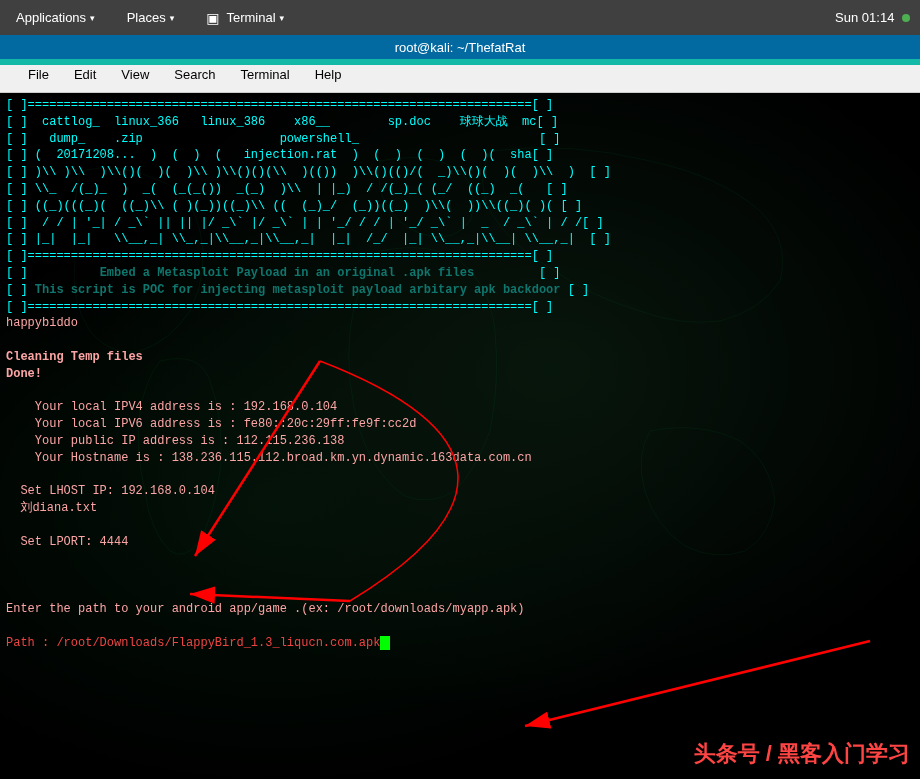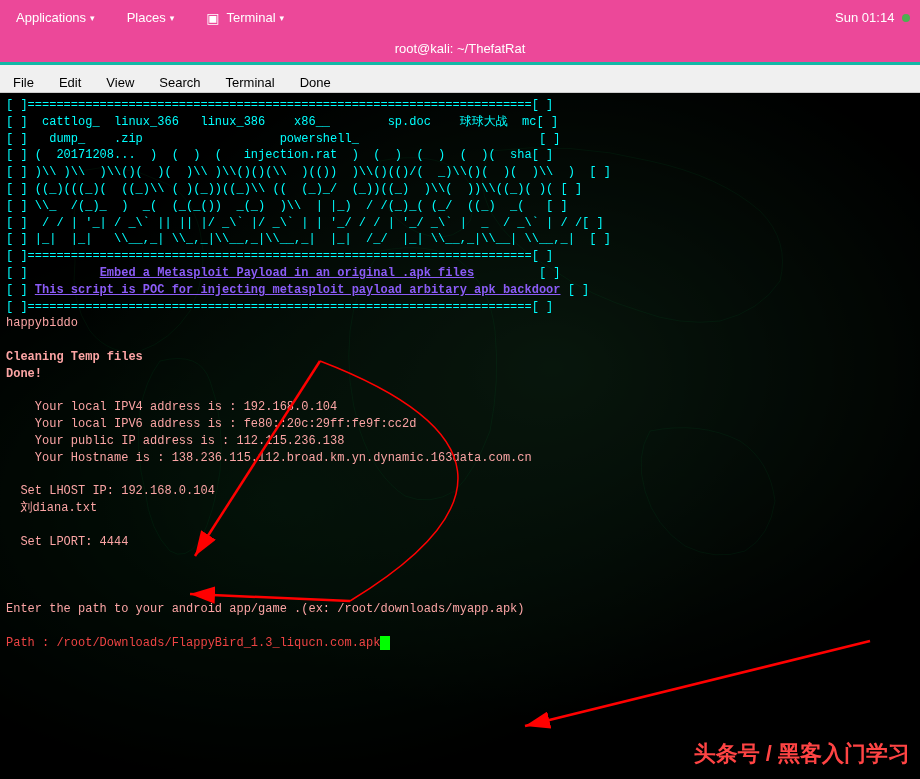--- a/index.html
+++ b/index.html
@@ -8,21 +8,21 @@
       height: 779px;
       overflow: hidden;
       font-family: 'Courier New', Courier, monospace;
       background: #000;
       position: relative;
     }
 
     
     #system-bar {
       height: 35px;
-      background: #ec4899;
+      background: #404040;
       display: flex;
       align-items: center;
       justify-content: space-between;
       padding: 0 10px;
       color: #fff;
       font-size: 13px;
       font-family: Arial, sans-serif;
     }
     #system-bar-left {
       display: flex;
@@ -56,38 +56,38 @@
       position: relative;
       margin: 0;
       height: 744px;
       display: flex;
       flex-direction: column;
     }
 
     
     #title-bar {
       height: 30px;
-      background: #ec4899;
+      background: #0369a1;
       display: flex;
       align-items: center;
       justify-content: center;
       color: #fff;
       font-size: 13px;
       font-family: Arial, sans-serif;
-      border-bottom: 3px solid #14b8a6;
+      border-bottom: 6px solid #14b8a6;
       text-align: center;
     }
 
     
     #menu-bar {
       height: 28px;
       background: #f0f0f0;
       display: flex;
-      align-items: flex-end;
-      padding: 0 8px;
+      align-items: flex-start;
+      padding: 0 23px;
       gap: 15px;
       font-family: Arial, sans-serif;
       font-size: 13px;
       border-bottom: 1px solid #ccc;
     }
     .menu-item {
       cursor: pointer;
       padding: 2px 5px;
       border-radius: 2px;
       color: #000;
@@ -127,21 +127,21 @@
 
     #terminal-text {
       position: relative;
       z-index: 2;
       line-height: 1.4;
     }
 
     .line { white-space: pre; }
     .cyan { color: #00ffff; }
     .green { color: #fca5a5; }
-    .red { color: #8b5cf6; text-decoration: underline; }
+    .red { color: #0f766e; }
     .bold { font-weight: bold; }
 
     
     #annotations {
       position: absolute;
       top: 0; left: 0;
       width: 100%; height: 100%;
       pointer-events: none;
       z-index: 10;
     }
@@ -203,21 +203,21 @@
   <div id="title-bar">
     <span>root@kali: ~/ThefatRat</span>
   </div>
 
   <div id="menu-bar">
     <span class="menu-item">File</span>
     <span class="menu-item">Edit</span>
     <span class="menu-item">View</span>
     <span class="menu-item">Search</span>
     <span class="menu-item">Terminal</span>
-    <span class="menu-item">Done</span>
+    <span class="menu-item">Help</span>
   </div>
 
   <div id="terminal-content">
 
     <div id="map-bg"></div>
     <svg id="map-svg" viewBox="0 0 920 650" xmlns="http://www.w3.org/2000/svg">
 
       <g fill="none" stroke="#00aa44" stroke-width="0.5">
 
         <path d="M80,60 Q120,50 160,70 Q190,80 200,120 Q210,160 190,200 Q170,230 140,240 Q110,245 90,220 Q70,190 75,150 Q70,110 80,60Z"></path>
@@ -234,22 +234,22 @@
       </g>
     </svg>
 
     <div id="terminal-text">
 
       <div class="line cyan">[ ]======================================================================[ ]</div>
       <div class="line cyan">[ ]  cattlog_  linux_366   linux_386    x86__        sp.doc    球球大战  mc[ ]</div>
       <div class="line cyan">[ ]   dump_    .zip                   powershell_                         [ ]</div>
       <div class="line cyan">[ ] (  20171208...  )  (  )  (   injection.rat  )  (  )  (  )  (  )(  sha[ ]</div>
       <div class="line cyan">[ ] )\\ )\\  )\\()(  )(  )\\ )\\()()(\\  )(())  )\\()(()/(  _)\\()(  )(  )\\  )  [ ]</div>
+      <div class="line cyan">[ ] \\_  /(_)_  )  _(  (_(_())  _(_)  )\\  | |_)  / /(_)_( (_/  ((_)  _(   [ ]</div>
       <div class="line cyan">[ ] ((_)(((_)(  ((_)\\ ( )(_))((_)\\ ((  (_)_/  (_))((_)  )\\(  ))\\((_)( )( [ ]</div>
-      <div class="line cyan">[ ] \\_  /(_)_  )  _(  (_(_())  _(_)  )\\  | |_)  / /(_)_( (_/  ((_)  _(   [ ]</div>
       <div class="line cyan">[ ]  / / | '_| / _\` || || |/ _\` |/ _\` | | '_/ / / | '_/ _\` |  _  / _\` | / /[ ]</div>
       <div class="line cyan">[ ] |_|  |_|   \\__,_| \\_,_|\\__,_|\\__,_|  |_|  /_/  |_| \\__,_|\\__| \\__,_|  [ ]</div>
       <div class="line cyan">[ ]======================================================================[ ]</div>
       <div class="line"><span class="cyan">[ ]</span>          <span class="red bold">Embed a Metasploit Payload in an original .apk files</span>         <span class="cyan">[ ]</span></div>
       <div class="line"><span class="cyan">[ ]</span> <span class="red bold">This script is POC for injecting metasploit payload arbitary apk backdoor</span> <span class="cyan">[ ]</span></div>
       <div class="line cyan">[ ]======================================================================[ ]</div>
 
       <div class="line green">happybiddo</div>
       <div class="line">&nbsp;</div>
       <div class="line green bold">Cleaning Temp files</div>

